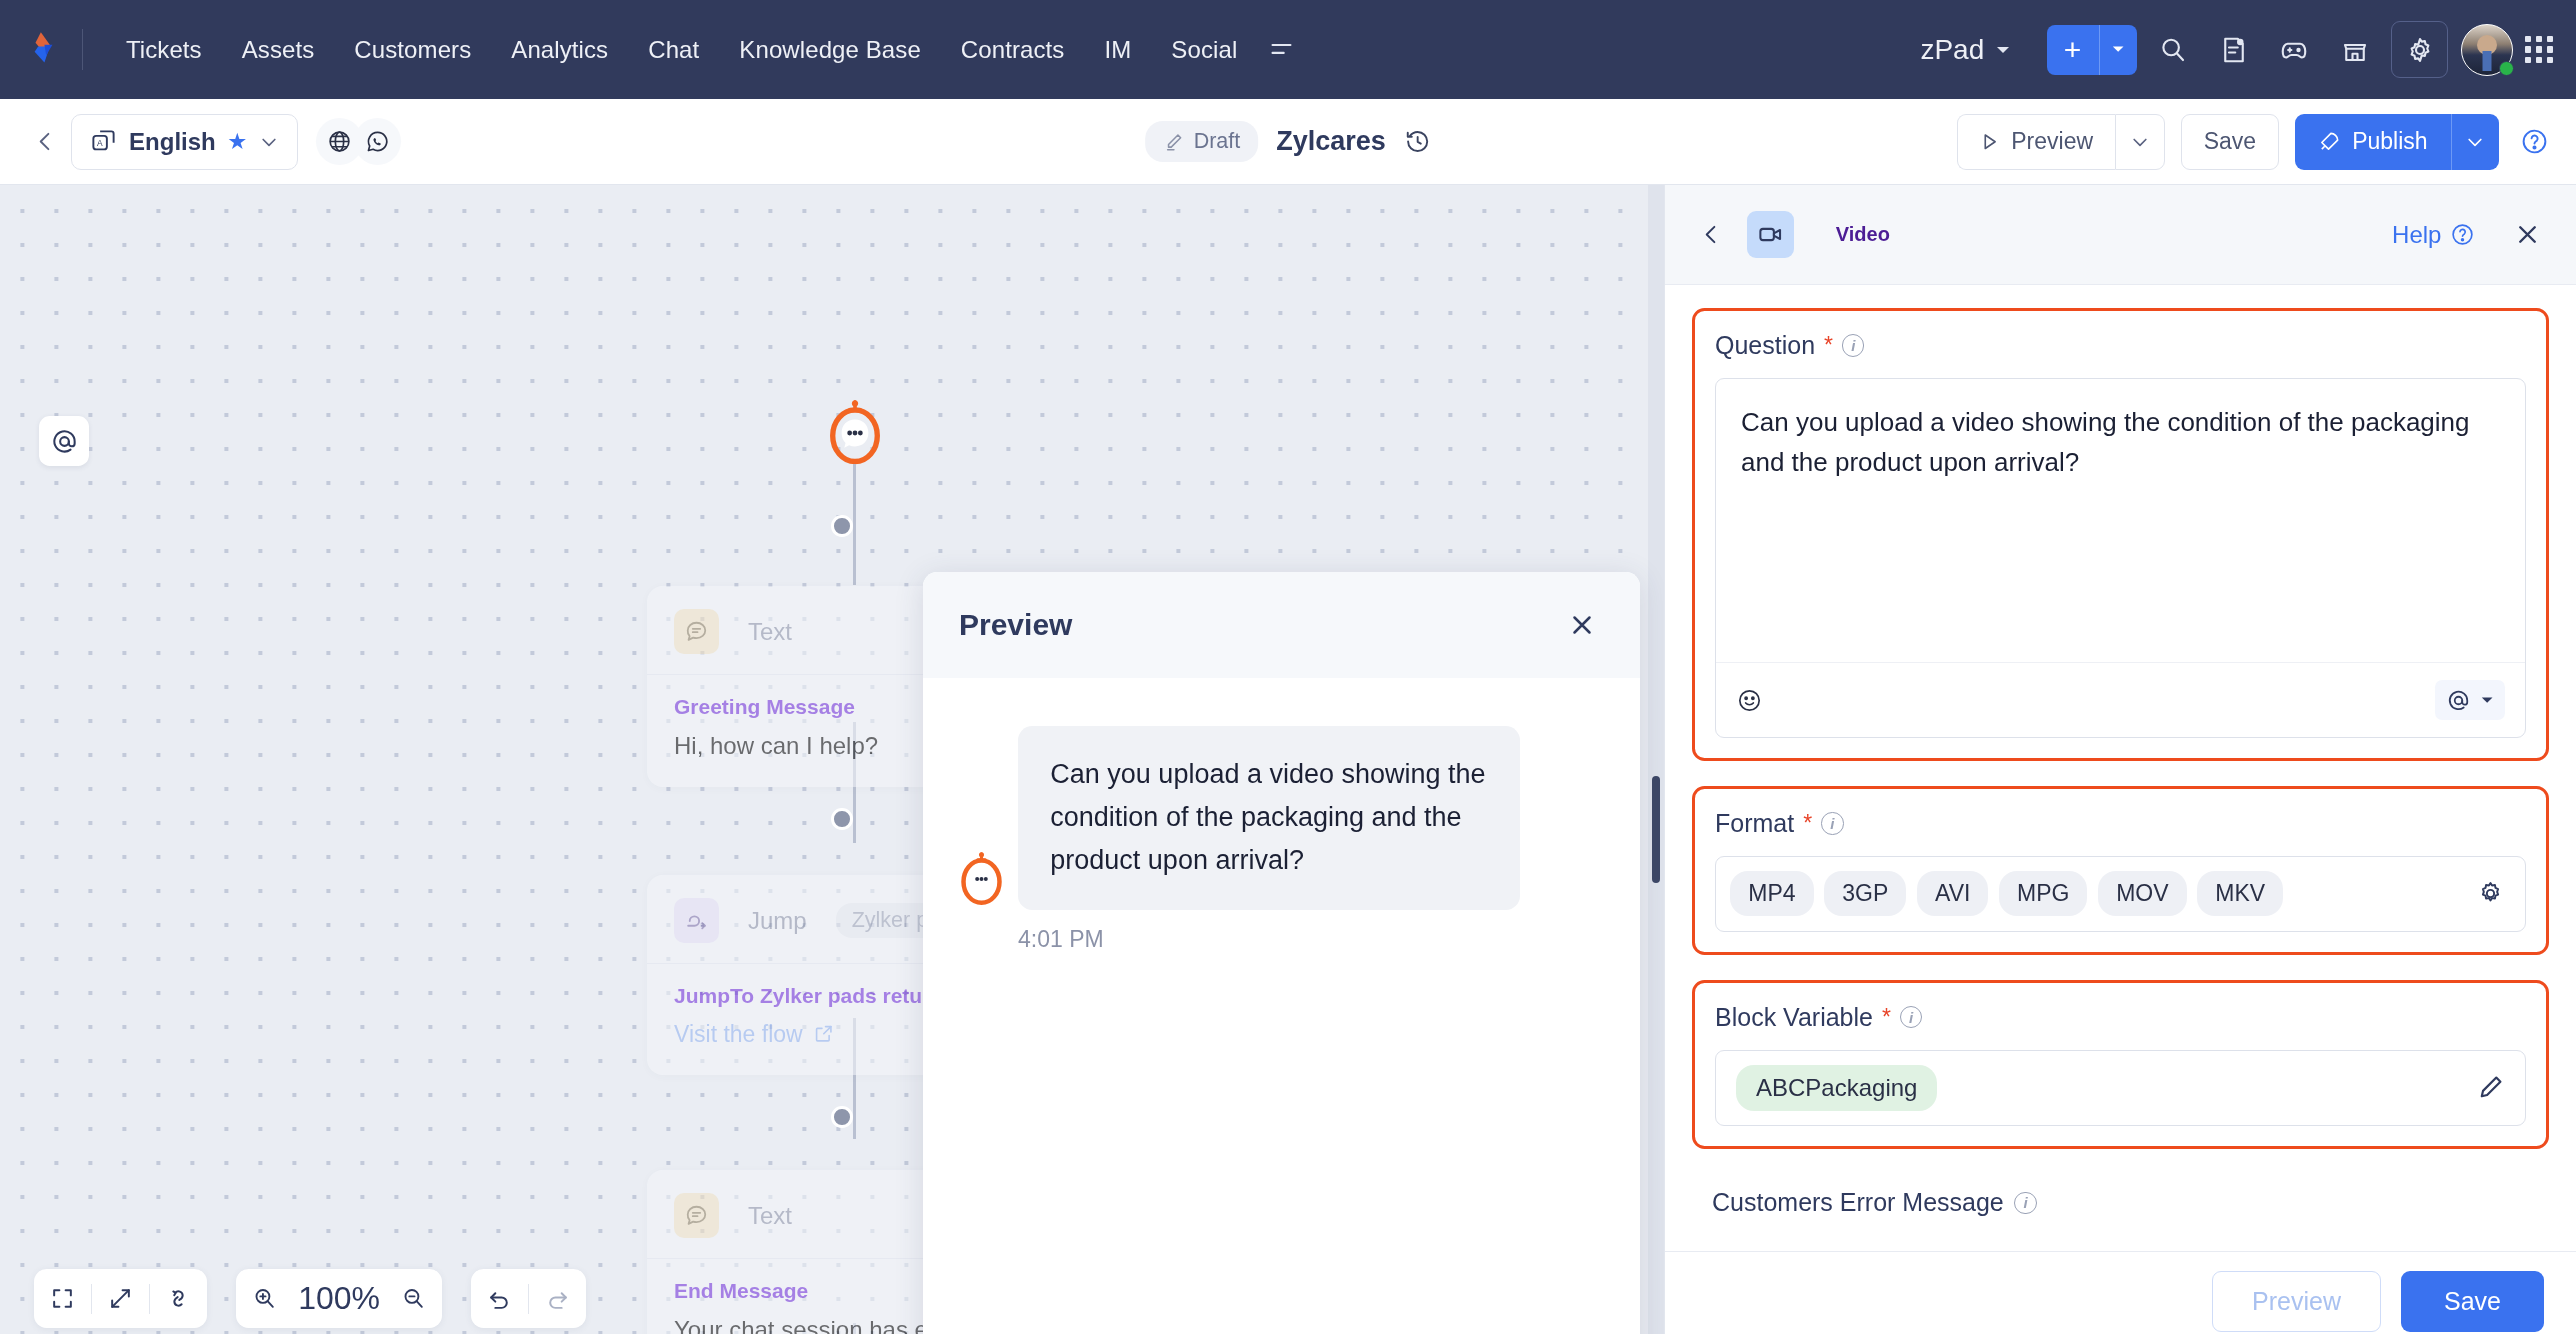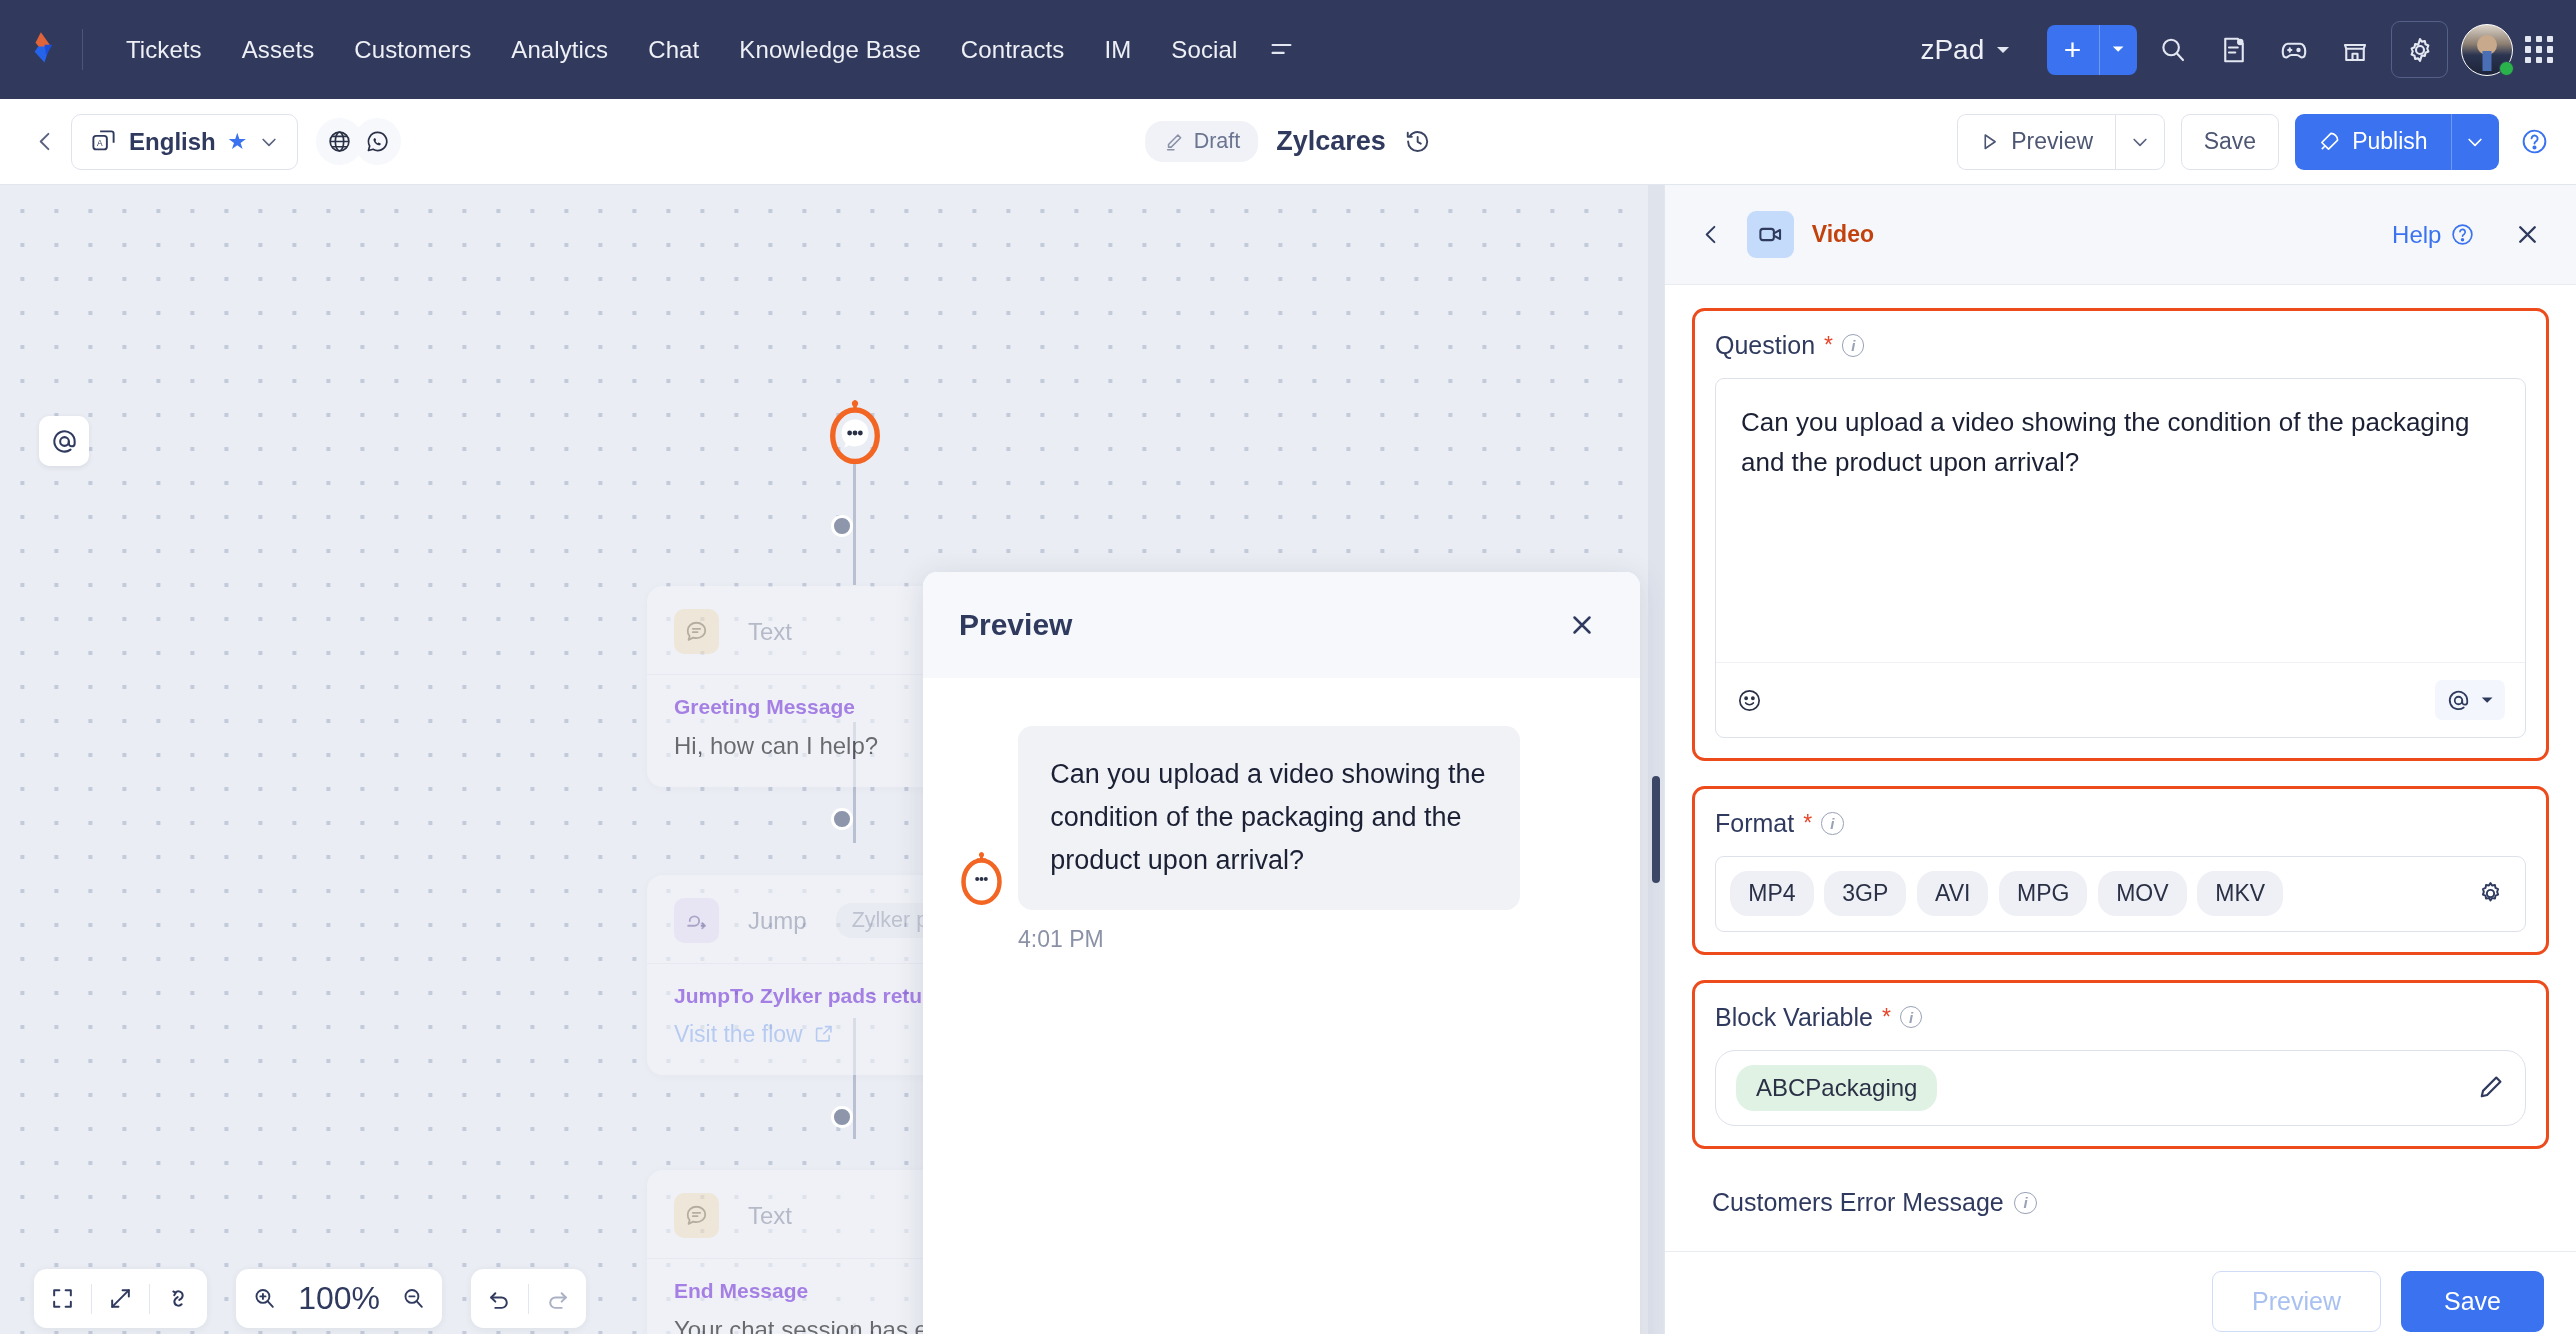--- a/index.html
+++ b/index.html
@@ -193,21 +193,21 @@
   }
   .rp-header {
     height: 100px; background: #f5f7fa; display: flex; align-items: center;
     padding: 0 30px; gap: 18px; border-bottom: 0.9px solid #e8ebf2;
   }
   .rp-back { cursor: pointer; display:flex; padding: 5.4px; }
   .rp-type-icon {
     width: 47px; height: 47px; background: #c5dbfb; border-radius: 9px;
     display: flex; align-items: center; justify-content: center;
   }
-  .rp-title { font-size: 23px; font-weight: 700; color: #c2410c; }
+  .rp-title { font-size: 20px; font-weight: 700; color: #4c1d95; margin-left: 24px; }
   .rp-help { margin-left: auto; display: flex; align-items: center; gap: 9px; cursor: pointer; }
   .rp-help span { color: #3a72ef; font-size: 24px; }
   .rp-close { cursor: pointer; padding: 5.4px 3.6px 5.4px 20px; display:flex; }
   .rp-body { flex: 1; padding: 23px 27px 0; overflow: hidden; }
 
   .field-group {
     border: 3.6px solid #ee4b1d; border-radius: 12.5px; padding: 20px 20px 20px;
     margin-bottom: 25px; background: #fff;
   }
   .field-label {
@@ -236,21 +236,21 @@
   .format-box {
     border: 0.9px solid #dde1ea; border-radius: 9px; display: flex; align-items: center;
     padding: 14.3px 20px 14.3px 14.3px; gap: 10.7px;
   }
   .fmt-chip {
     background: #eef0f5; border-radius: 18px; padding: 9px 18px; font-size: 23px;
     color: #2a3046; cursor: pointer; white-space: nowrap;
   }
   .fmt-gear { margin-left: auto; cursor: pointer; display:flex; }
   .var-box {
-    border: 0.9px solid #dde1ea; border-radius: 20px; display: flex; align-items: center;
+    border: 0.9px solid #dde1ea; border-radius: 9px; display: flex; align-items: center;
     padding: 14.3px 20px; gap: 10.7px;
   }
   .var-chip {
     background: #e0f2e3; border-radius: 18px; padding: 9px 20px; font-size: 24px; color: #2a3046;
   }
   .var-edit { margin-left: auto; cursor: pointer; display:flex; }
   .plain-label { font-size: 25px; color: #2f3a5e; display: flex; align-items: center; gap: 10.7px; padding: 14.3px 20px 0; }
   .rp-footer {
     height: 100px; border-top: 0.9px solid #e8ebf2; display: flex; align-items: center;
     justify-content: flex-end; gap: 20px; padding: 0 32px; background: #fff;

